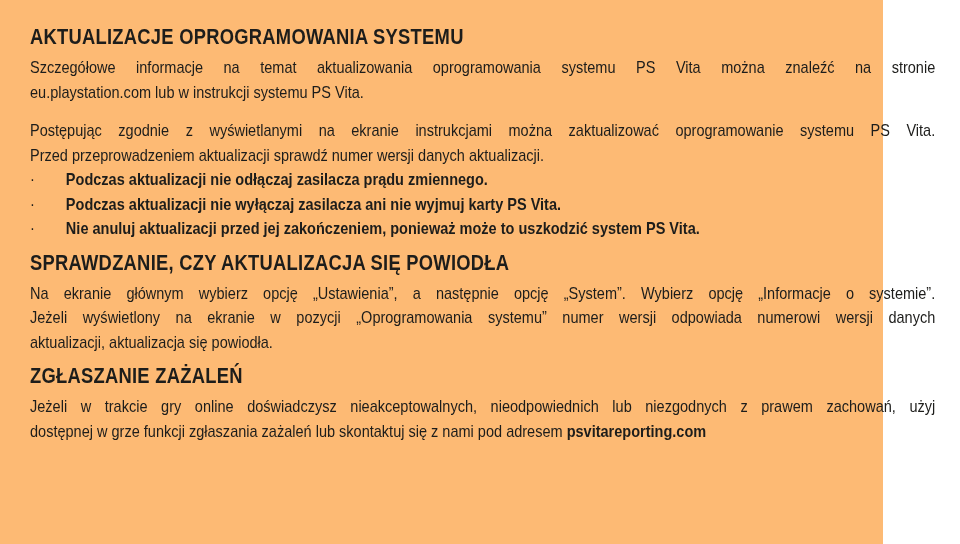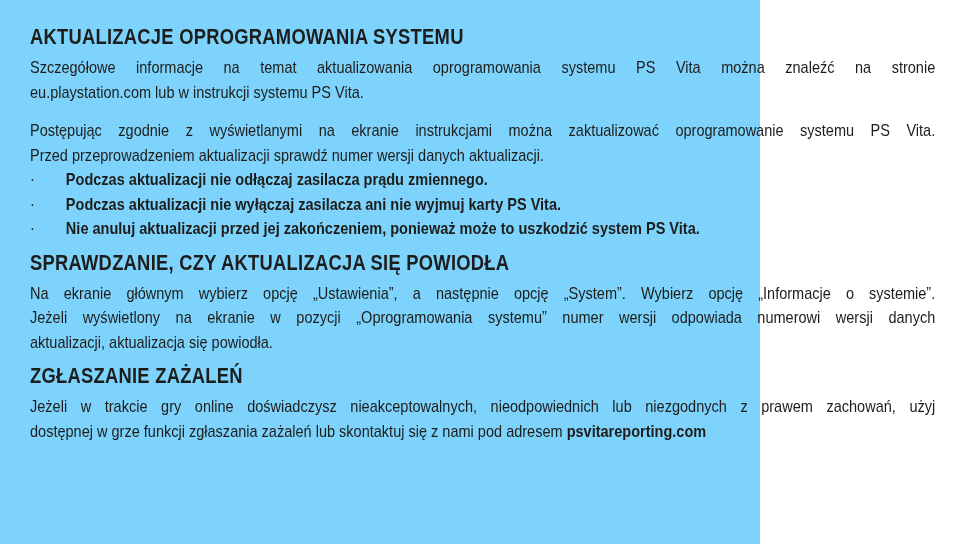--- a/index.html
+++ b/index.html
@@ -5,24 +5,24 @@
   html, body {
     margin: 0;
     padding: 0;
     width: 960px;
     height: 544px;
     overflow: hidden;
     background: #ffffff;
   }
   .page {
     box-sizing: border-box;
-    width: 760px;
+    width: 883px;
     height: 544px;
     padding: 26px 0 0 30px;
-    background: #7dd3fc;
+    background: #fdba74;
     color: #1d1d1b;
     font-family: "Liberation Sans", sans-serif;
   }
   
   .content {
     width: 1060px;
     transform: scaleX(0.854);
     transform-origin: 0 0;
   }
   section { margin: 0; }

